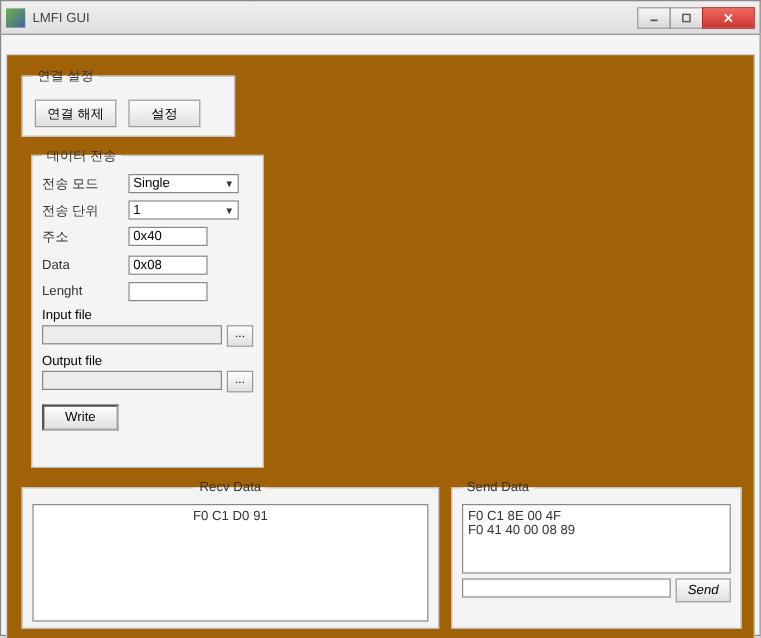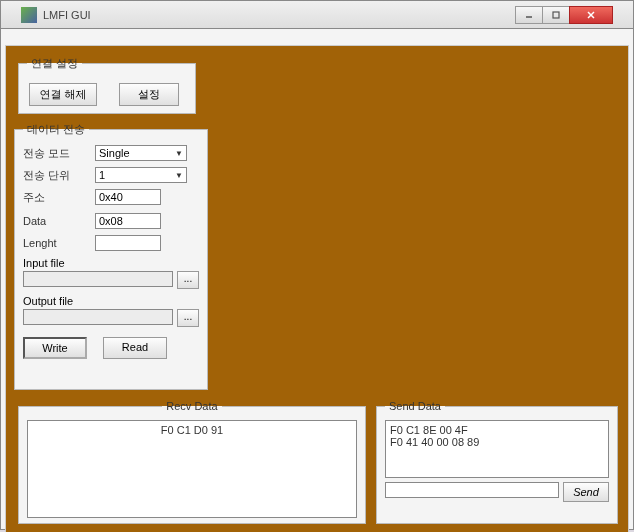--- a/index.html
+++ b/index.html
@@ -11,21 +11,21 @@
   height: 532px;
   overflow: hidden;
 }
 .titlebar {
   height: 28px;
   background: linear-gradient(#f0f0f0, #dedede);
   border: 1px solid #888;
   border-bottom: none;
   display: flex;
   align-items: center;
-  padding: 0 20px;
+  padding: 0 4px;
 }
 .titlebar .icon-app {
   width: 16px; height: 16px;
   background: linear-gradient(135deg,#6ab04c,#4863a0);
   margin-right: 6px;
 }
 .titlebar .title { flex: 1; color: #444; }
 .winbtns { display: flex; gap: 0; }
 .winbtn {
   width: 28px; height: 18px;
@@ -100,21 +100,21 @@
 .smallbtn {
   width: 22px; height: 18px;
   border: 1px solid #999;
   background: linear-gradient(#fdfdfd,#e0e0e0);
   text-align: center;
   font-size: 10px;
   line-height: 14px;
 }
 
 #fs-conn { left: 12px; top: 10px; width: 178px; height: 58px; }
-#fs-data { left: 8px; top: 76px; width: 178px; height: 268px; }
+#fs-data { left: 20px; top: 76px; width: 178px; height: 268px; }
 #fs-status { left: 416px; top: 10px; width: 196px; height: 338px; }
 #fs-recv { left: 12px; top: 354px; width: 348px; height: 124px; text-align: center; }
 #fs-send { left: 370px; top: 354px; width: 242px; height: 124px; }
 </style>
 </head>
 <body>
 
 <div class="titlebar">
   <div class="icon-app"></div>
   <div class="title">LMFI GUI</div>
@@ -136,21 +136,21 @@
         </svg>
     </div>
   </div>
 </div>
 
 <div class="client">
 <div class="inner">
 
   <fieldset id="fs-conn">
     <legend>연결 설정</legend>
-    <div style="display:flex; gap:22px; padding:4px 2px;">
+    <div style="display:flex; gap:10px; padding:4px 2px;">
       <div class="btn" style="width:68px;">연결 해제</div>
       <div class="btn" style="width:60px;">설정</div>
     </div>
   </fieldset>
 
   <fieldset id="fs-data">
     <legend>데이터 전송</legend>
 
     <div class="row">
       <label>전송 모드</label>
@@ -184,23 +184,22 @@
       <input class="input" style="flex: 1 1 0%; background: rgb(236, 236, 236);" value="">
       <div class="smallbtn">...</div>
     </div>
 
     <div style="margin-bottom:2px;">Output file</div>
     <div style="display:flex; gap:4px; margin-bottom:10px;">
       <input class="input" style="flex: 1 1 0%; background: rgb(236, 236, 236);" value="">
       <div class="smallbtn">...</div>
     </div>
 
-    <div style="display:flex; gap:16px;">
+    <div style="display:flex; gap:0;">
       <div class="btn framed" style="width:64px;">Write</div>
-      <div class="btn" style="width:64px;">Read</div>
     </div>
   </fieldset>
 
 
   <fieldset id="fs-recv">
     <legend>Recv Data</legend>
     <div class="textbox" style="height:98px;">F0 C1 D0 91</div>
   </fieldset>
 
   <fieldset id="fs-send">

